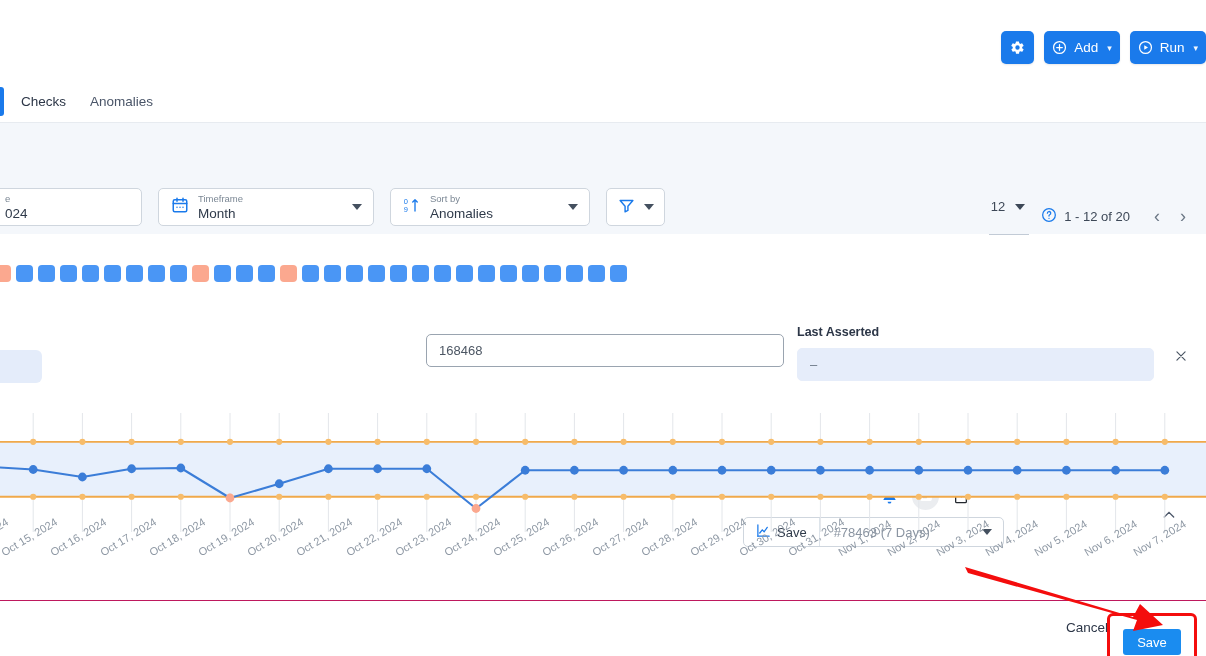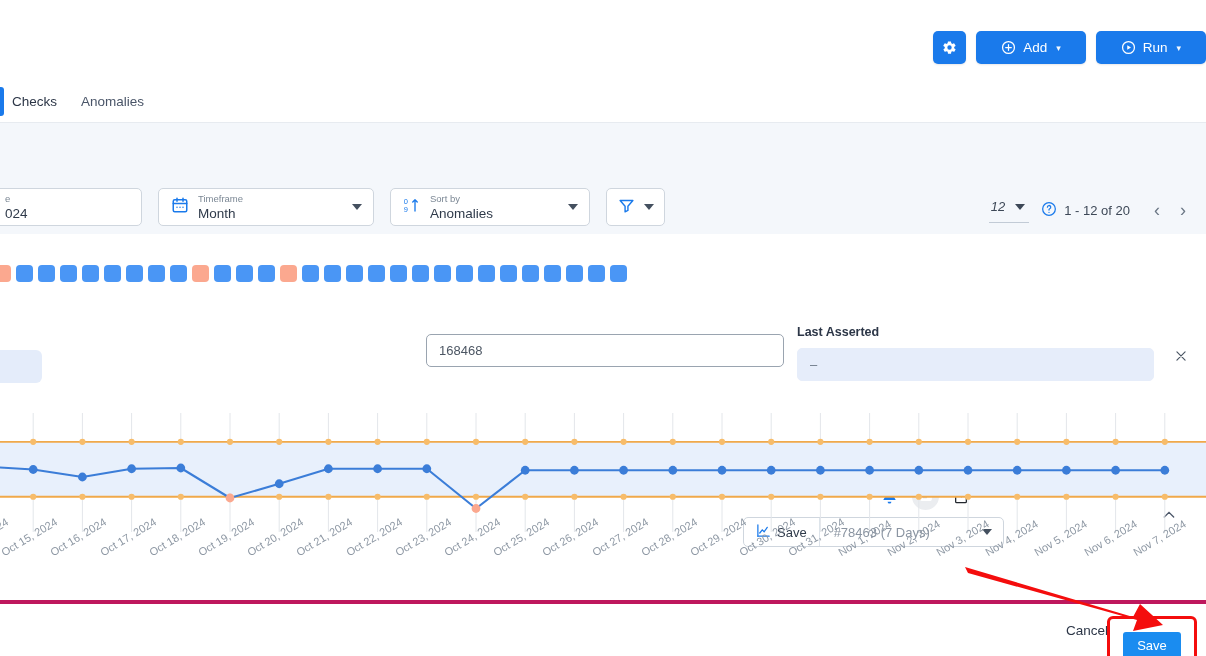--- a/index.html
+++ b/index.html
@@ -16,21 +16,21 @@
   .topbar {
     position: absolute; left:0; top:0; width:1206px; height:80px;
     background:#fff;
   }
   .topbar-actions {
     position:absolute; right:0; top:31px; display:flex; gap:10px; align-items:center;
   }
   .btn-blue {
     background:#1a7aeb; color:#fff; border:none; border-radius:5px;
     height:33px; display:flex; align-items:center; gap:7px;
-    padding:0 25px; font-size:13.5px; cursor:pointer;
+    padding:0 8px; font-size:13.5px; cursor:pointer;
     box-shadow:0 1px 2px rgba(16,24,40,.10);
   }
   .btn-icon-only { width:33px; padding:0; justify-content:center; }
   .btn-blue .caret { font-size:9px; margin-left:2px; opacity:.95; }
   .gear { width:15px; height:15px; display:block; }
   .circ-ico { width:15px; height:15px; display:block; }
 
   
   .tabstrip {
     position:absolute; left:0; top:80px; width:1206px; height:43px;
@@ -39,21 +39,21 @@
   }
   .tab-accent {
     position:absolute; left:0; top:7px; width:4px; height:29px;
     background:#1a7aeb; border-radius:0 3px 3px 0;
   }
   .tab {
     font-size:13.5px; color:#4a5568; padding:0 12px; cursor:pointer;
     line-height:43px; height:43px;
   }
   .tab:first-of-type { margin-left:20px; }
-  .tab.active { color:#2c3647; }
+  .tab.active { color:#2c3647;margin-left:9px; }
 
   
   .filterband {
     position:absolute; left:0; top:123px; width:1206px; height:111px;
     background:#f4f7fb;
   }
   .filters {
     position:absolute; left:0; top:65px; display:flex; align-items:center; gap:16px;
   }
   .field {
@@ -76,21 +76,21 @@
   }
   .funnel .fld-caret { position:static; transform:none; }
 
   
   .pager {
     position:absolute; right:10px; top:74px;
     display:flex; align-items:center; gap:0px; font-size:13px; color:#3d4857;
   }
   .pgsel {
     display:flex; align-items:center; gap:10px; cursor:pointer;
-    border-bottom:1px solid #c2cbd6; padding:2px 4px 8px 2px; margin-right:12px;font-style:italic;
+    border-bottom:1px solid #c2cbd6; padding:2px 4px 20px 2px; margin-right:12px;
   }
   .pgsel .fld-caret { position:static; transform:none; border-top-color:#3d4857; }
   .help-ico { margin-right:7px; display:block; }
   .pgrange { color:#3d4857; font-size:13px; margin-right:14px; }
   .pgarrow {
     width:26px; height:26px; display:flex; align-items:center; justify-content:center;
     color:#6b7785; font-size:18px; cursor:pointer;
   }
 
   
@@ -166,21 +166,21 @@
   .chart-svg { display:block; }
   .xlabels { position:absolute; left:0; top:530px; width:1206px; height:70px; pointer-events:none; }
   .xlab {
     position:absolute; font-size:11px; color:#8e98a4; white-space:nowrap;
     transform-origin: left top; transform: rotate(-31deg);
   }
 
   
   .footer {
     position:absolute; left:0; bottom:0; width:1206px; height:56px;
-    background:#fff; border-top:4px solid #be185d;
+    background:#fff; border-top:1px solid #be185d;
   }
   .cancel-btn {
     position:absolute; right:92px; top:18px; font-size:13.5px; color:#2c3647;
     cursor:pointer; background:none; border:none; font-family:inherit;
   }
   .save-wrap {
     position:absolute; right:9px; top:12px; border:3px solid #f40d0d; border-radius:6px;
     padding:13px; line-height:0;
   }
   .save-btn {

